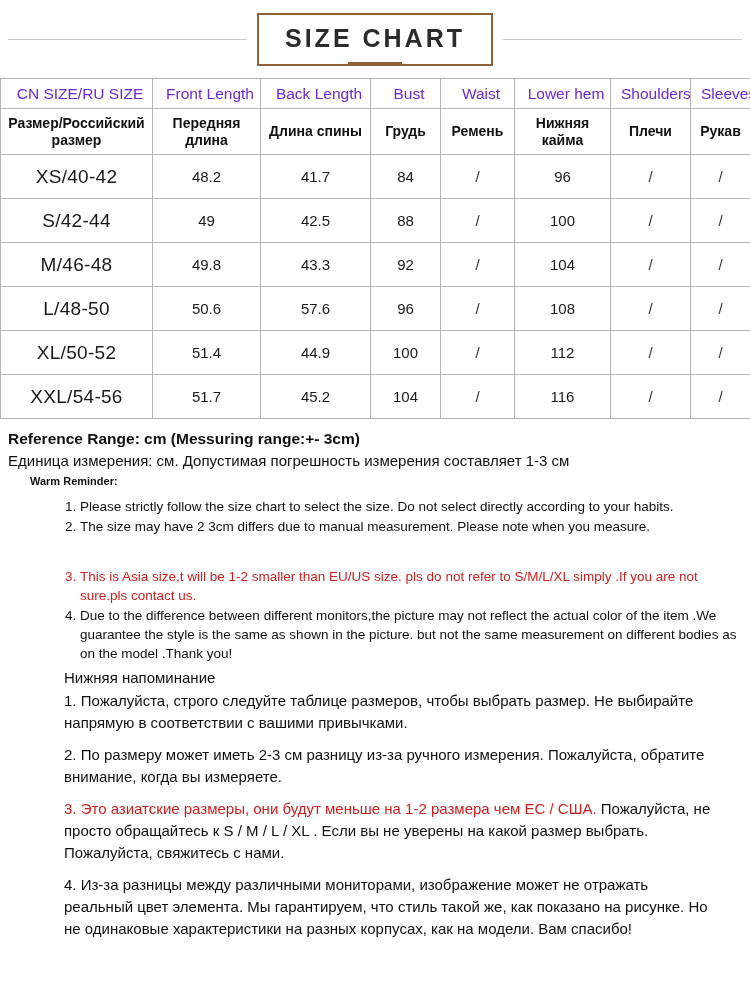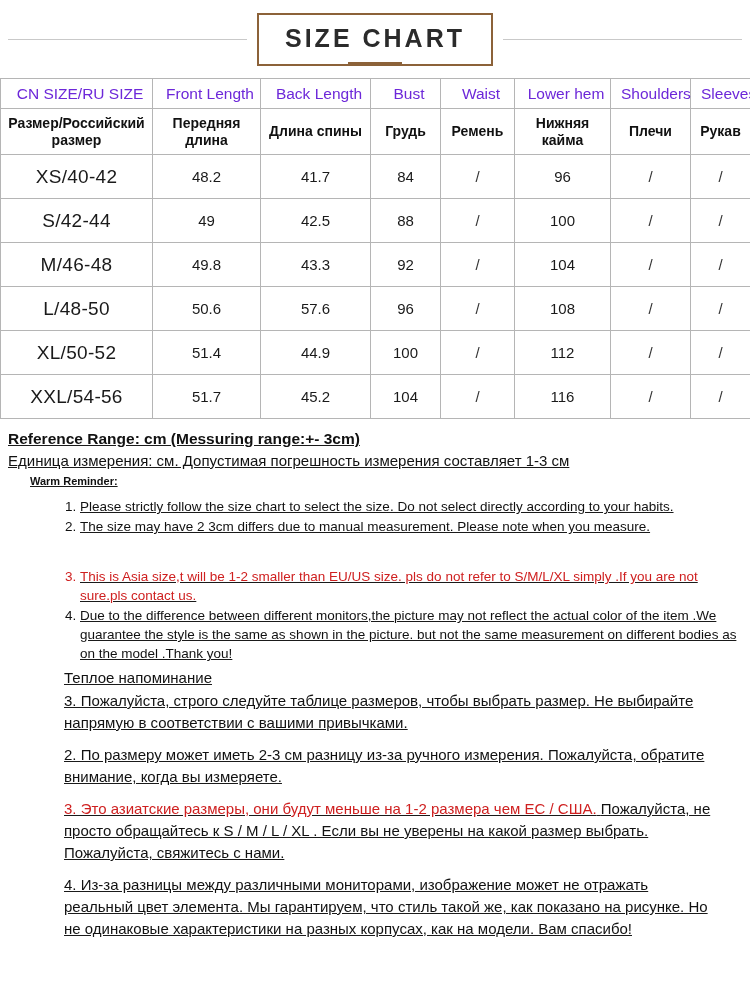--- a/index.html
+++ b/index.html
@@ -108,21 +108,20 @@
   col.c3 { width: 70px; }
   col.c4 { width: 74px; }
   col.c5 { width: 96px; }
   col.c6 { width: 80px; }
   col.c7 { width: 60px; }
 
   
   .notes {
     padding: 6px 8px 0 8px;
     box-sizing: border-box;
-    text-decoration: underline;
   }
   .ref-en {
     font-size: 15.5px;
     font-weight: 700;
     color: #111;
     margin: 5px 0 4px 0;
   }
   .ref-ru {
     font-size: 15px;
     color: #111;
@@ -280,22 +279,22 @@
     <div class="ref-ru">Единица измерения: см. Допустимая погрешность измерения составляет 1-3 см</div>
 
     <div class="warm-en">Warm Reminder:</div>
     <ol class="en-list">
       <li>Please strictly follow the size chart to select the size. Do not select directly according to your habits.</li>
       <li>The size may have 2 3cm differs due to manual measurement. Please note when you measure.</li>
       <li class="red">This is Asia size,t will be 1-2 smaller than EU/US size. pls do not refer to S/M/L/XL simply .If you are not sure.pls contact us.</li>
       <li>Due to the difference between different monitors,the picture may not reflect the actual color of the item .We guarantee the style is the same as shown in the picture. but not the same measurement on different bodies as on the model .Thank you!</li>
     </ol>
 
-    <div class="warm-ru">Теплое напоминание</div>
-    <div class="ru-para">3. Пожалуйста, строго следуйте таблице размеров, чтобы выбрать размер. Не выбирайте напрямую в соответствии с вашими привычками.</div>
+    <div class="warm-ru">Нижняя напоминание</div>
+    <div class="ru-para">1. Пожалуйста, строго следуйте таблице размеров, чтобы выбрать размер. Не выбирайте напрямую в соответствии с вашими привычками.</div>
     <div class="ru-para">2. По размеру может иметь 2-3 см разницу из-за ручного измерения. Пожалуйста, обратите внимание, когда вы измеряете.</div>
     <div class="ru-para">
       <span class="red-line">3. Это азиатские размеры, они будут меньше на 1-2 размера чем ЕС / США.</span>
       <span>Пожалуйста, не просто обращайтесь к S / M / L / XL . Если вы не уверены на какой размер выбрать. Пожалуйста, свяжитесь с нами.</span>
     </div>
     <div class="ru-para">4. Из-за разницы между различными мониторами, изображение может не отражать реальный цвет элемента. Мы гарантируем, что стиль такой же, как показано на рисунке. Но не одинаковые характеристики на разных корпусах, как на модели. Вам спасибо!</div>
   </div>
 
 </div>
 

